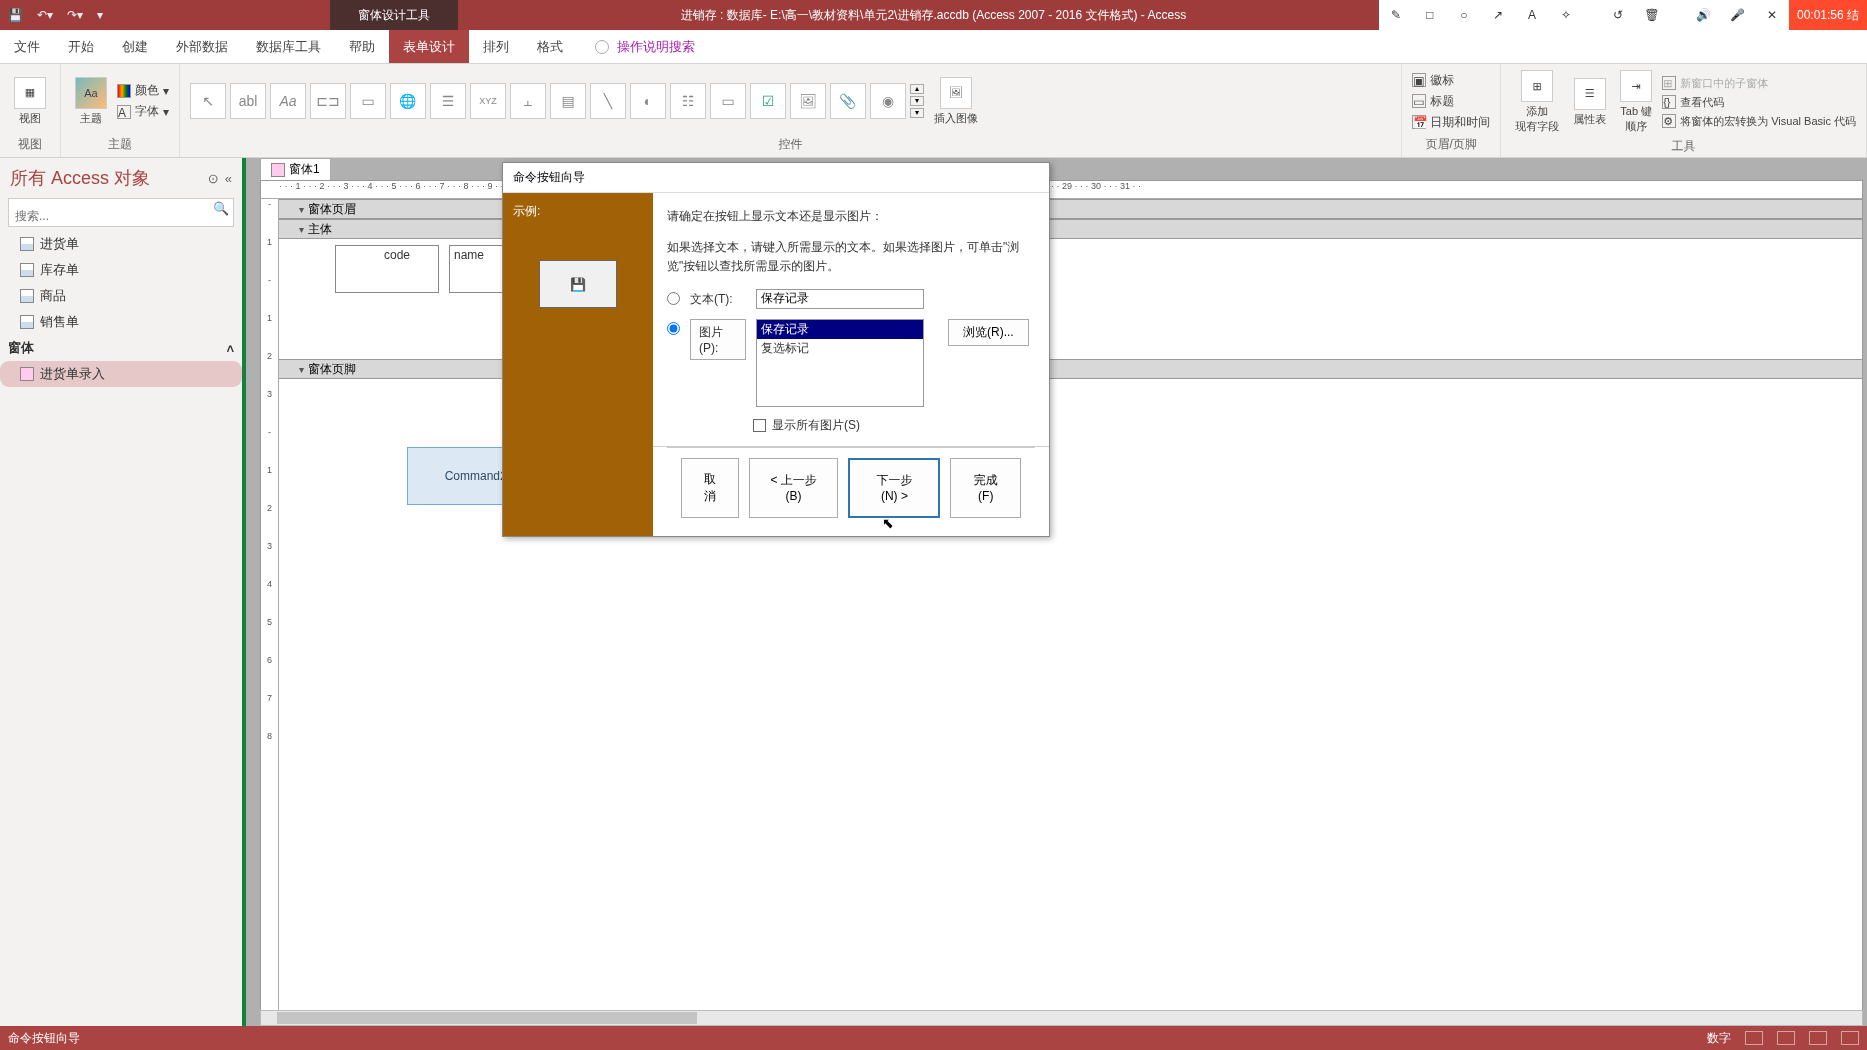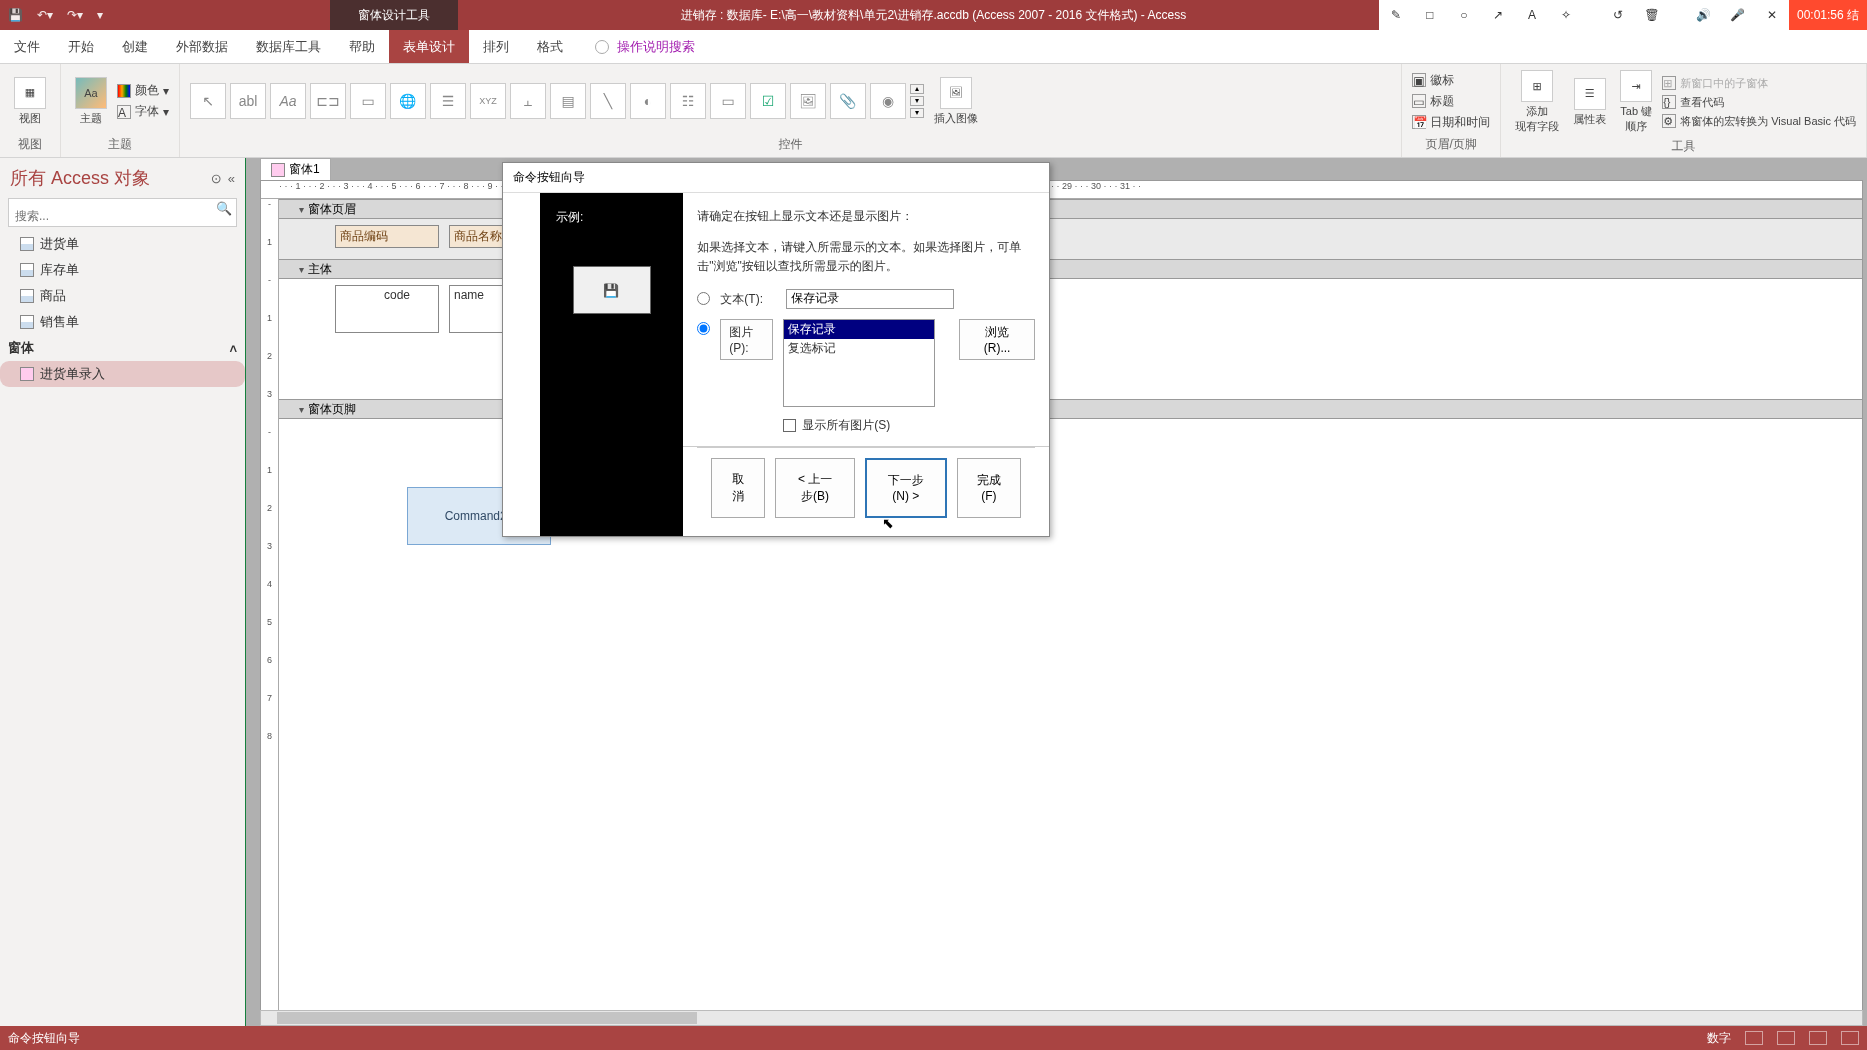--- a/index.html
+++ b/index.html
@@ -32,21 +32,21 @@
 .small-row { display: flex; flex-direction: column; gap: 4px; font-size: 12px; color: #444; }
 .small-row div { display: flex; align-items: center; gap: 4px; }
 .sq { width: 14px; height: 14px; border: 1px solid #999; }
 .gallery { display: flex; gap: 4px; align-items: center; flex-wrap: nowrap; }
 .gallery .g-item { width: 36px; height: 36px; border: 1px solid #ccc; background: #fff; display:flex; align-items:center; justify-content:center; color:#888; font-size:14px;}
 .gallery .g-arrow { width: 14px; height: 36px; display:flex; flex-direction:column; justify-content:center; gap:2px;}
 .gallery .g-arrow div{height:10px; border:1px solid #aaa; font-size:8px; text-align:center; line-height:8px;}
 
 
 .workspace { display: flex; height: calc(100% - 30px - 34px - 94px - 24px); }
-.nav-pane { width: 246px; background: #f3f2f1; border-right: 1px solid #15803d; display: flex; flex-direction: column; justify-content: flex-end; }
+.nav-pane { width: 246px; background: #f3f2f1; border-right: 4px solid #15803d; display: flex; flex-direction: column; justify-content: flex-end; }
 .nav-header { padding: 8px 10px 4px; font-size: 18px; color: #a94442; display:flex; align-items:center; justify-content:space-between;}
 .nav-header .chev { color:#666; font-size:13px; display:flex; gap:6px;}
 .nav-search { margin: 4px 8px; position: relative; }
 .nav-search input { width: 100%; padding: 10px 22px 3px 6px; border: 1px solid #ccc; font-size: 12px; }
 .nav-search .mag { position: absolute; right: 4px; top: 3px; color: #888; font-size: 13px; }
 .nav-list { flex: 1; overflow: auto; }
 .nav-item { padding: 4px 8px 4px 20px; font-size: 13px; color: #333; display:flex; align-items:center; gap:6px; }
 .nav-group-hd { padding: 4px 8px; font-size: 13px; color: #333; font-weight: bold; display:flex; justify-content:space-between; align-items:center;}
 .nav-item.selected { background: #e6c8c8; border-radius: 9px; }
 .tbl-ic { width:14px; height:14px; border:1px solid #888; display:inline-block; background:linear-gradient(#fff 50%,#cde 50%);}
@@ -69,21 +69,21 @@
 .lbl-box { position:absolute; border:1px solid #888; background:#f5e6d3; font-size:12px; padding:2px 4px; color:#704214;}
 .txt-box { position:absolute; border:1px solid #888; background:#fff; font-size:12px; padding:2px 4px; color:#333; height:48px;}
 .cmd-btn { position:absolute; border:1px solid #7aa7d4; background:#dce9f5; font-size:12px; display:flex; align-items:center; justify-content:center; color:#314a66;}
 .scroll-h { position:absolute; left:14px; right:4px; bottom:0; height:16px; background:#e8e8e8; border:1px solid #bbb;}
 .scroll-h .thumb{ position:absolute; left:16px; width:420px; top:1px; bottom:1px; background:#c4c4c4;}
 
 
 .wizard { position: absolute; left: 502px; top: 162px; width: 548px; background: #fff; border: 1px solid #888; box-shadow: 2px 2px 6px rgba(0,0,0,0.3); z-index: 100; }
 .wizard-title { padding: 6px 10px; font-size: 12px; border-bottom: 1px solid #ddd; }
 .wizard-body { display: flex; }
-.wizard-preview { width: 150px; background: #000000; padding: 16px; margin-left: 37px; }
+.wizard-preview { width: 150px; background: #a16207; padding: 10px; }
 .wizard-preview .lbl { color: #fff; font-size: 12px; }
 .wizard-preview .sample { margin: 40px auto 0; width: 78px; height: 48px; background: #f0f0f0; border:1px solid #666; display:flex; align-items:center; justify-content:center; font-size:13px; color:#8a4aa8;}
 .wizard-right { flex: 1; padding: 14px 14px 8px; font-size: 12px; color: #333; }
 .wizard-right p { margin-bottom: 12px; line-height: 1.6; }
 .opt-row { display: flex; align-items: flex-start; gap: 10px; margin-bottom: 10px; }
 .opt-row input[type=radio] { margin-top: 3px; }
 .opt-row .opt-label { width: 56px; padding-top:2px;}
 .opt-row .pic-btn { border:1px solid #aaa; padding:4px 8px; background:#fdfdfd;}
 .text-input { border: 1px solid #999; padding: 2px 4px; width: 168px; font-size: 12px; }
 .pic-list { border: 1px solid #999; width: 168px; height: 88px; font-size: 12px; overflow:auto;}
@@ -331,24 +331,20 @@
           <div class="tick">4</div>
           <div class="tick">5</div>
           <div class="tick">6</div>
           <div class="tick">7</div>
           <div class="tick">8</div>
       </div>
       <div class="design-area">
         <div class="section-bar">
             <span>窗体页眉</span>
           </div>
-        <div class="section-body hdr-body">
-          <div class="lbl-box" style="left:56px; top:6px; width:104px;">商品编码</div>
-          <div class="lbl-box" style="left:170px; top:6px; width:104px;">商品名称</div>
-        </div>
         <div class="section-bar">
             <span>主体</span>
           </div>
         <div class="section-body main-body">
           <div class="txt-box" style="left:56px; top:6px; width:104px;padding-left:48px;">code</div>
           <div class="txt-box" style="left:170px; top:6px; width:104px;">name</div>
         </div>
         <div class="section-bar">
             <span>窗体页脚</span>
           </div>

